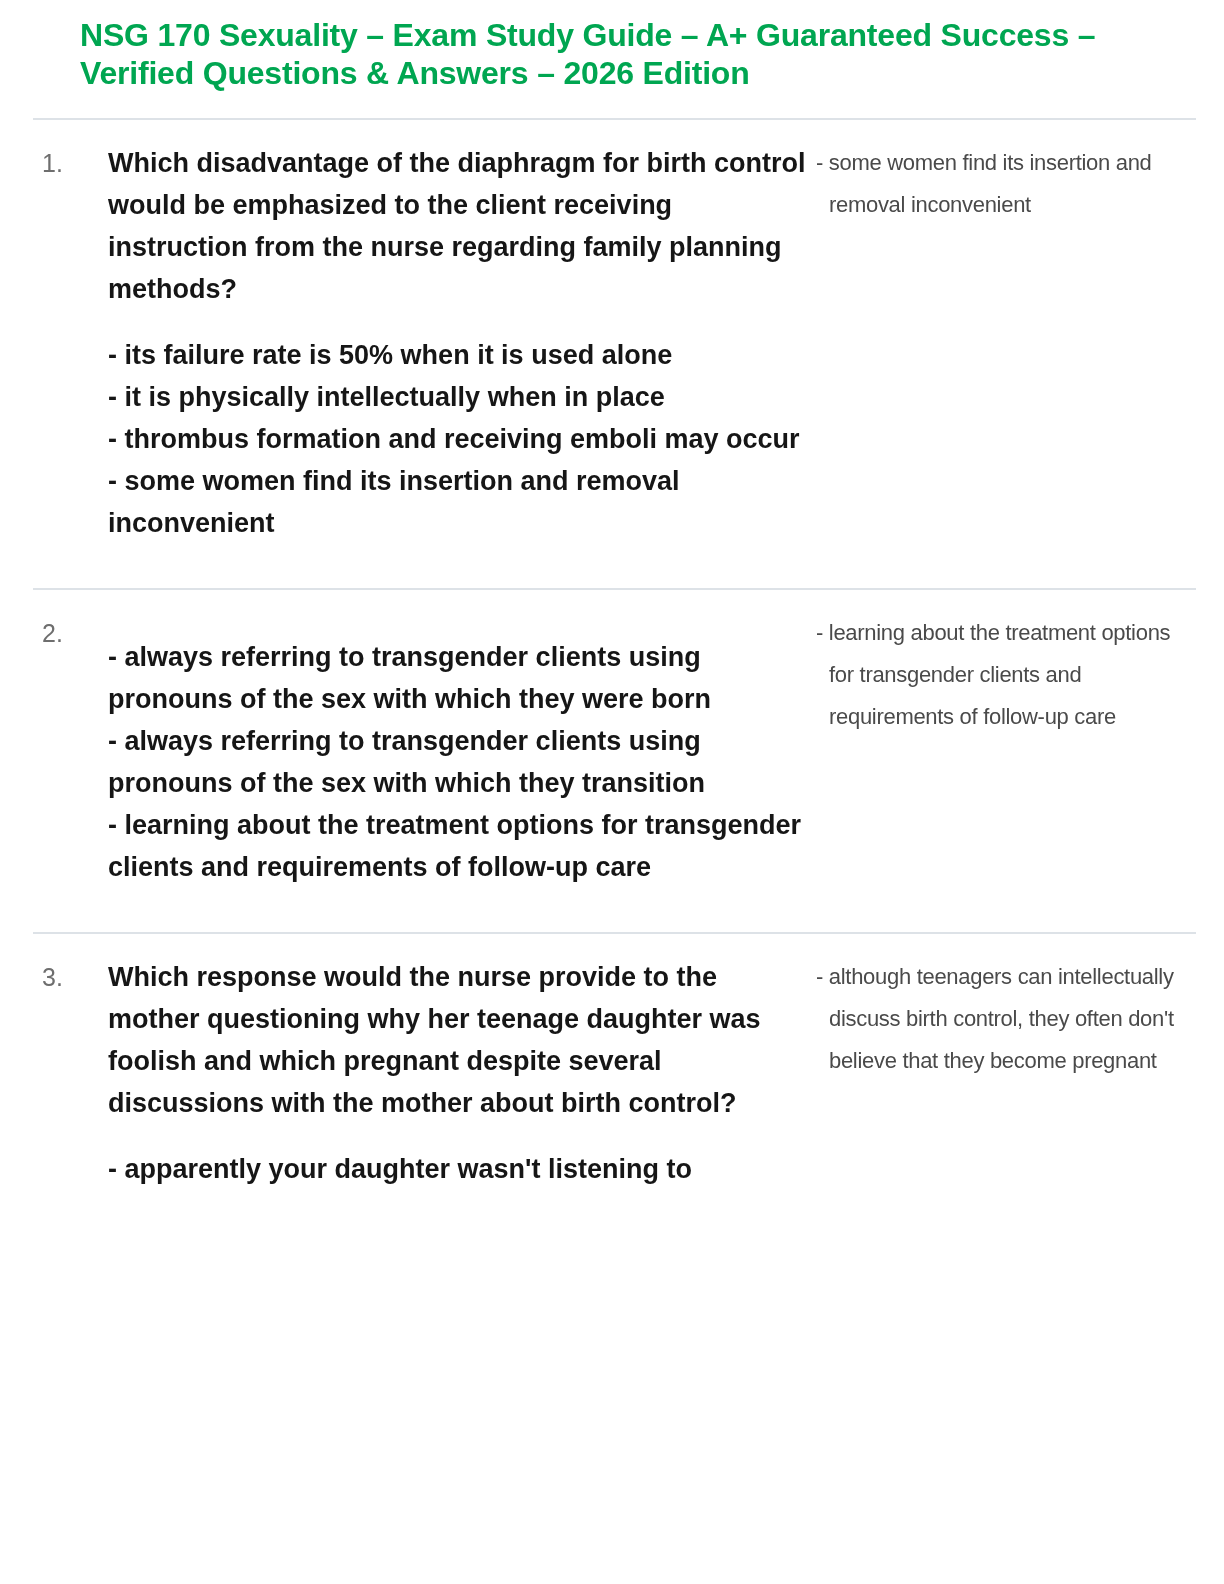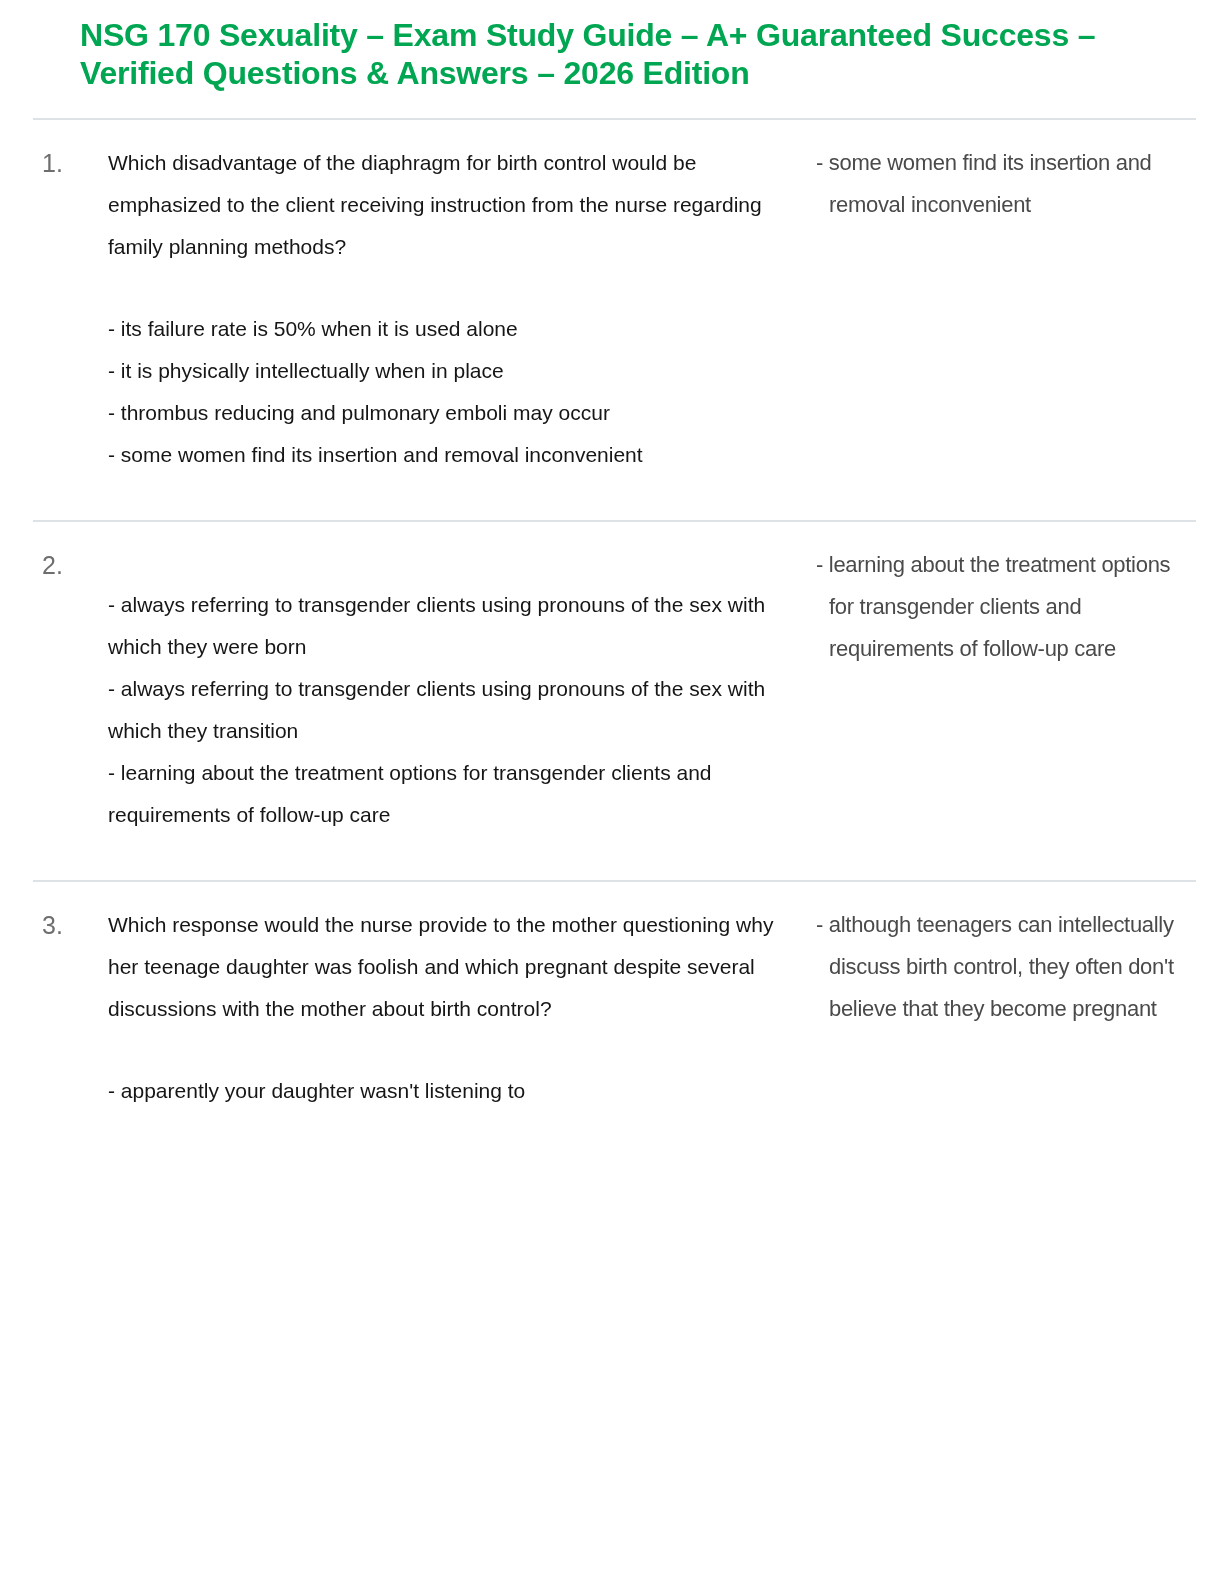--- a/index.html
+++ b/index.html
@@ -42,28 +42,29 @@
     flex:0 0 66px;
     font-size:25px;
     line-height:42px;
     font-weight:300;
     color:#6e6e6e;
   }
 
   .q-col {
     width:698px;
     flex:0 0 698px;
-    font-size:21px;
+    font-size:27px;
     line-height:42px;
     color:#161616;
+    font-weight:bold;
   }
 
   .q-text { }
 
-  .options { margin-top:40px; }
+  .options { margin-top:24px; }
   .option { }
 
   .a-col {
     flex:1 1 auto;
     margin-left:10px;
     font-size:22px;
     line-height:42px;
     font-weight:300;
     color:#4a4a4a;
     letter-spacing:-0.3px;
@@ -102,21 +103,21 @@
 
   <div class="divider"></div>
 
   <section class="qa-row">
     <div class="q-num">1.</div>
     <div class="q-col">
       <p class="q-text">Which disadvantage of the diaphragm for birth control would be emphasized to the client receiving instruction from the nurse regarding family planning methods?</p>
       <div class="options">
         <p class="option">- its failure rate is 50% when it is used alone</p>
         <p class="option">- it is physically intellectually when in place</p>
-        <p class="option">- thrombus reducing and pulmonary emboli may occur</p>
+        <p class="option">- thrombus formation and receiving emboli may occur</p>
         <p class="option">- some women find its insertion and removal inconvenient</p>
       </div>
     </div>
     <div class="a-col">
       <p class="answer-line">- some women find its insertion and removal inconvenient</p>
     </div>
   </section>
 
   <div class="divider"></div>
 

